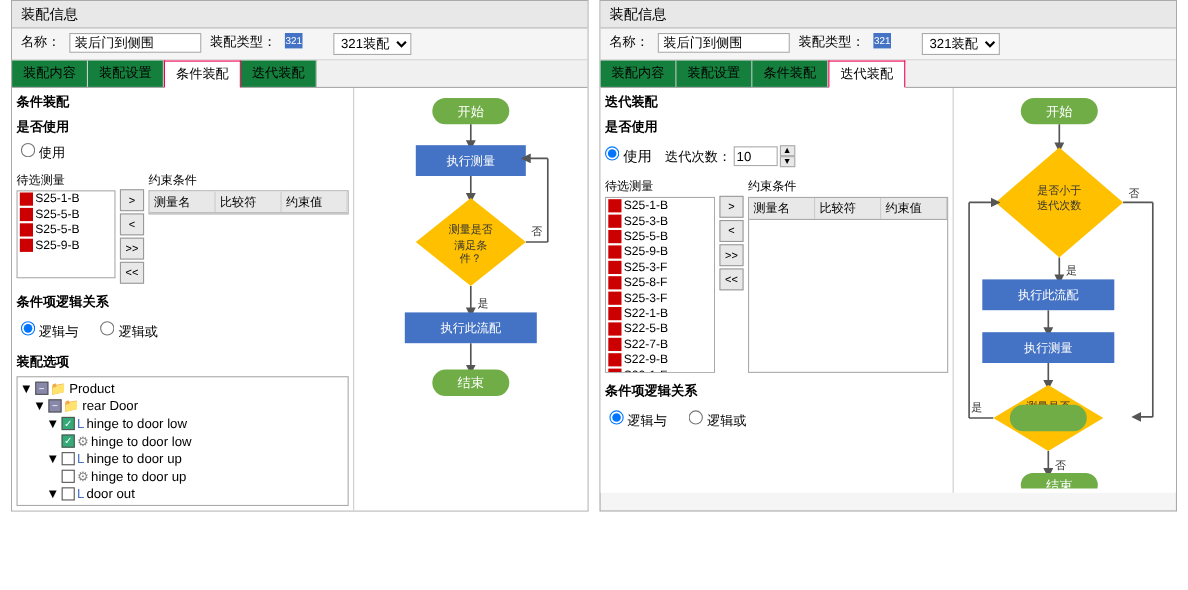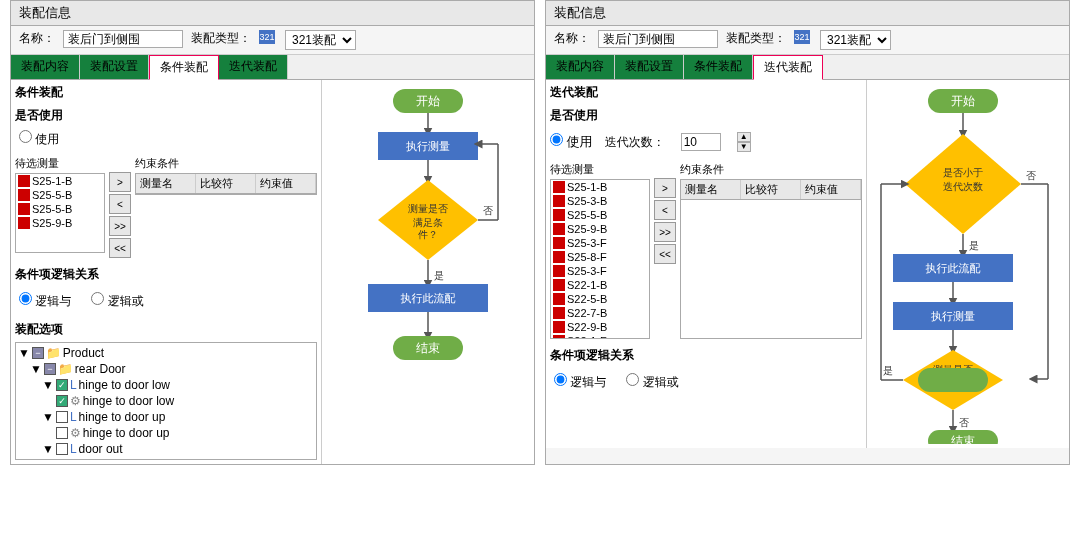--- a/index.html
+++ b/index.html
@@ -73,21 +73,21 @@
     }
     .type-icon {
       display: inline-block;
       width: 16px;
       height: 14px;
       background: #4472c4;
       color: white;
       font-size: 9px;
       text-align: center;
       line-height: 14px;
-      margin-right: 2px;
+      margin-right: 20px;
     }
 
     .tabs-row {
       display: flex;
       flex-direction: row;
       border-bottom: 1px solid #aaa;
       background: #f0f0f0;
     }
     .tab {
       padding: 3px 10px;
@@ -241,21 +241,21 @@
     
     .flowchart-svg {
       display: block;
       margin: 0 auto;
     }
 
     
     .iteration-row {
       display: flex;
       align-items: center;
-      gap: 16px;
+      gap: 2px;
       font-size: 12px;
       padding: 2px 0;
     }
     .iteration-input {
       width: 40px;
       border: 1px solid #aaa;
       padding: 1px 2px;
       font-size: 12px;
     }
     .spinner-btns {

